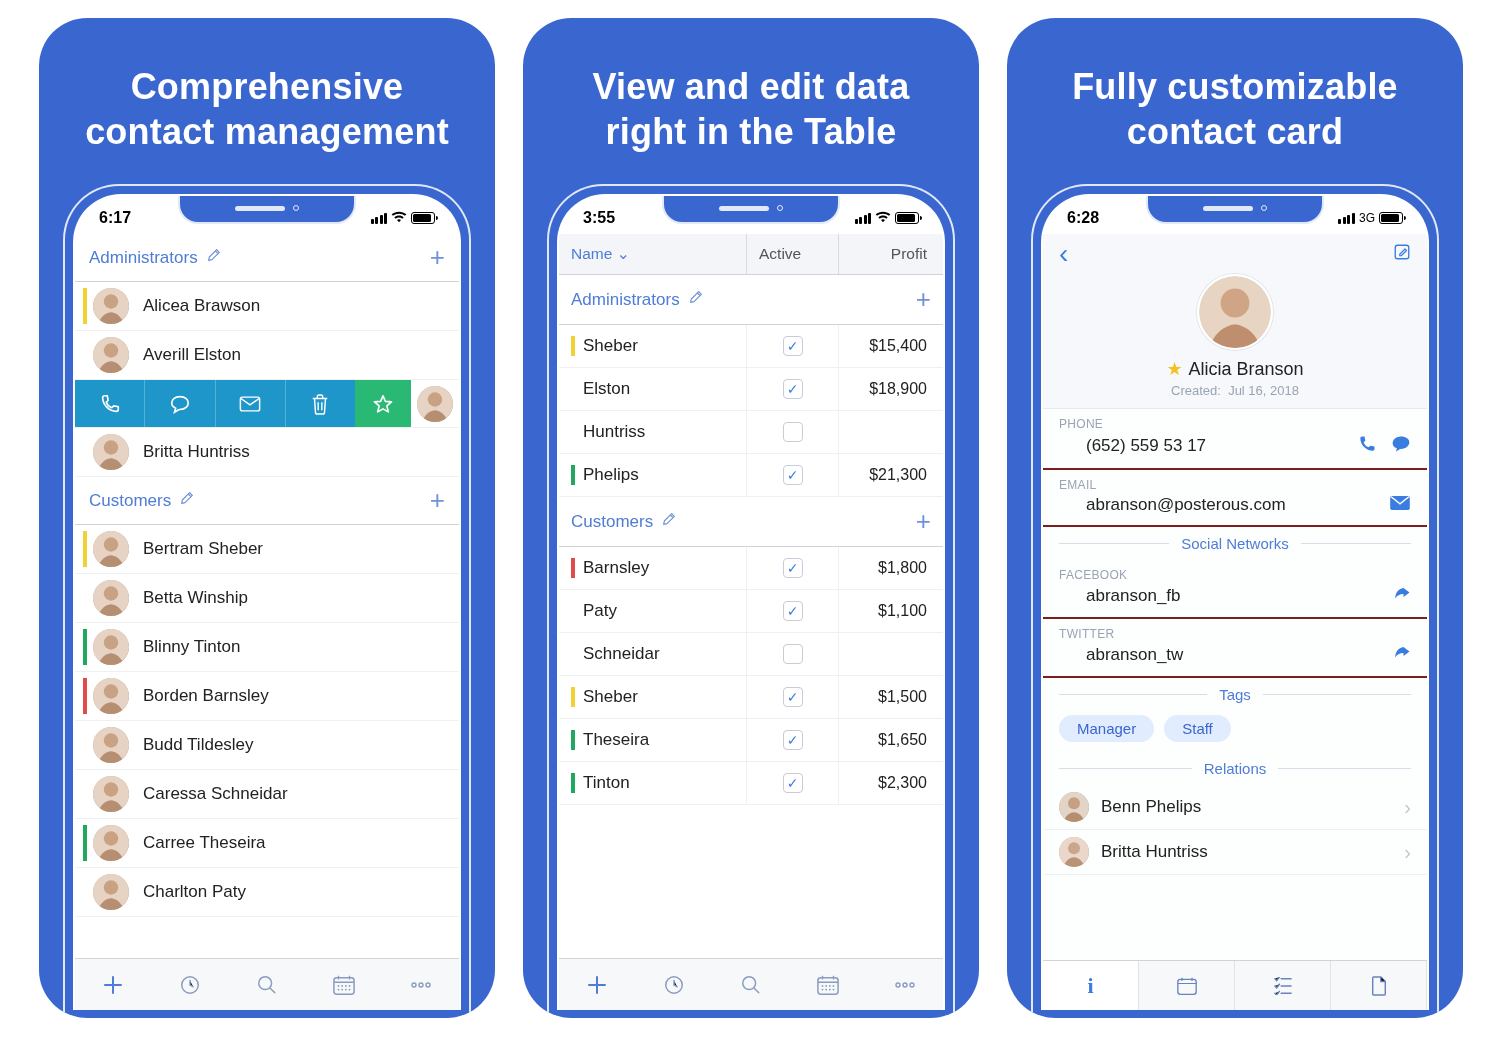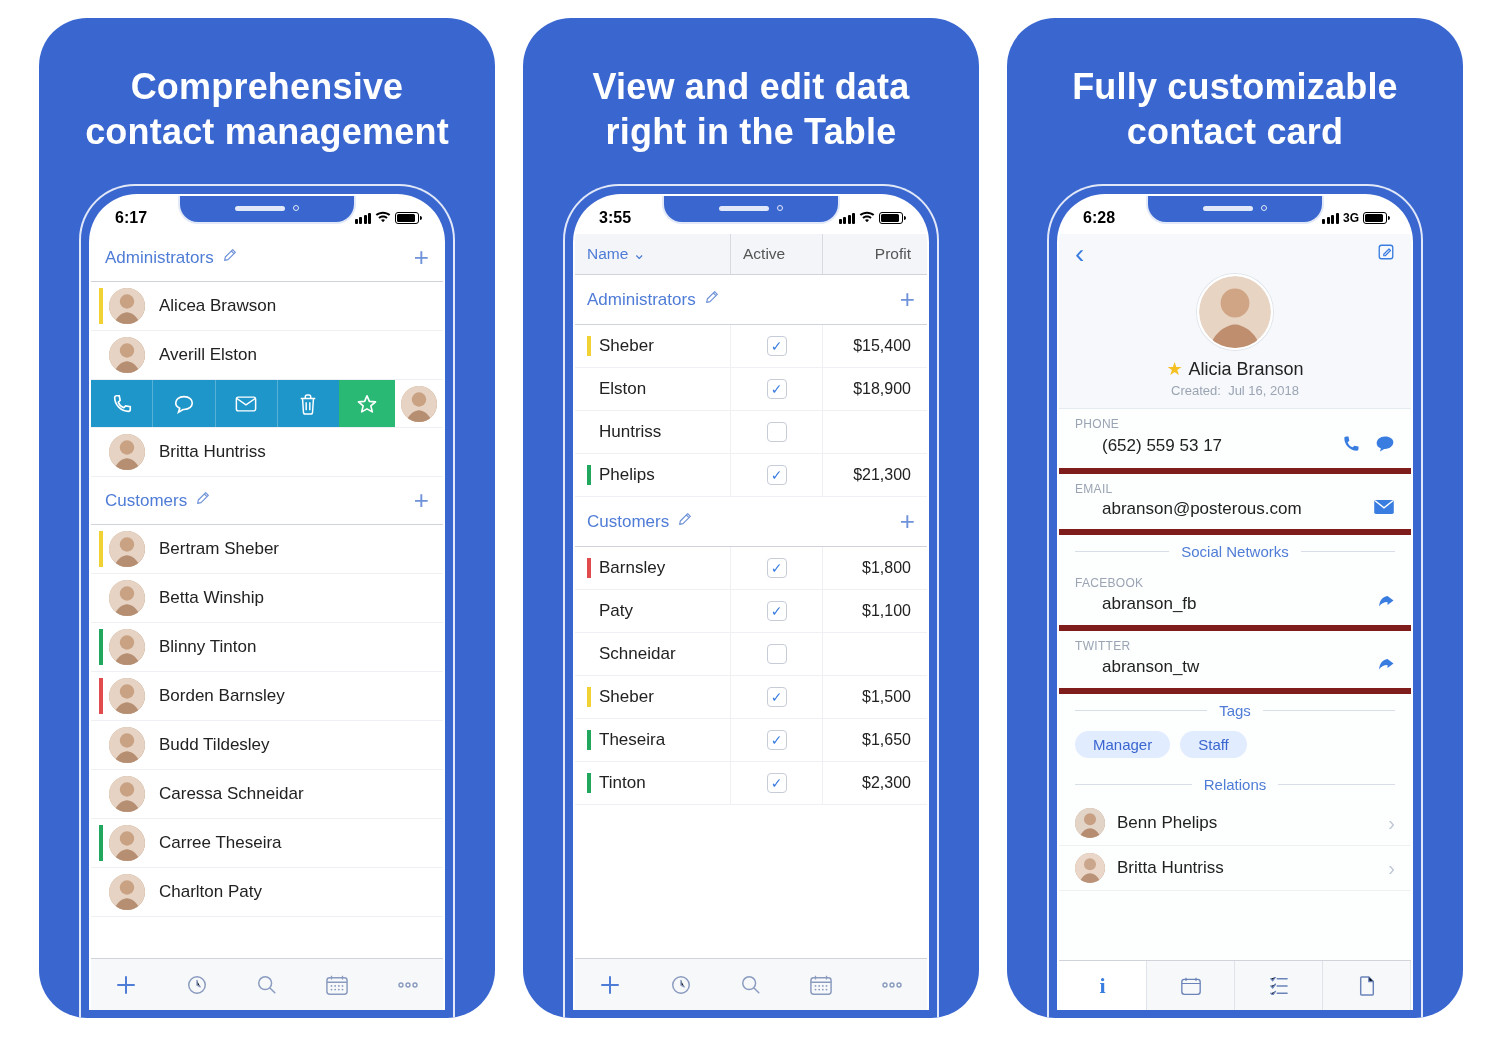--- a/index.html
+++ b/index.html
@@ -24,21 +24,21 @@
   .headline {
     color: #fff;
     font-size: 36px;
     font-weight: 700;
     text-align: center;
     padding: 46px 26px 30px;
     line-height: 1.25;
     letter-spacing: 0.2px;
   }
   .phone-outer {
-    width: 376px;
+    width: 408px;
     flex: 1;
     border: 2px solid rgba(255,255,255,0.85);
     border-bottom: none;
     border-radius: 56px 56px 0 0;
     padding: 8px;
     position: relative;
   }
   .phone-inner {
     width: 100%;
     height: 100%;
@@ -147,21 +147,21 @@
   .checkbox { width:20px; height:20px; border:1.5px solid #c6cdd8; border-radius:4px; display:flex; align-items:center; justify-content:center; color:#3a7de0; font-size:14px;}
 
   
   .card-topbar { display:flex; justify-content:space-between; align-items:center; padding: 4px 16px 0; height:36px;}
   .back-chev { color:#3a7de0; font-size:28px; font-weight:300; }
   .edit-square { color:#3a7de0; }
   .profile-block { text-align:center; padding: 4px 0 10px; background:#f6f8fb; border-bottom:1px solid #e5e9f0;}
   .big-avatar { width:76px; height:76px; border-radius:50%; margin:0 auto 8px; border:2px solid #fff; box-shadow:0 0 0 1px #e0e4ea; overflow:hidden;}
   .star-name { display:flex; justify-content:center; align-items:center; gap:6px; font-size:18px; color:#222; font-weight:400;}
   .created-line { font-size:13px; color:#9aa4b3; margin-top:3px; }
-  .field-row { padding: 8px 16px 10px; border-bottom:6px solid #7f1d1d; }
+  .field-row { padding: 8px 16px 10px; border-bottom:2px solid #7f1d1d; }
   .field-label { font-size:12px; color:#9aa4b3; letter-spacing:0.3px; margin-bottom:3px;}
   .field-value-row { display:flex; align-items:center; }
   .field-value { font-size:17px; color:#222; flex:1;margin-left:27px; }
   .field-icons { display:flex; gap:14px; color:#3a7de0; align-items:center;}
   .section-divider { display:flex; align-items:center; gap:12px; padding: 8px 16px; color:#4f7cd6; font-size:15px;}
   .section-divider::before, .section-divider::after { content:''; flex:1; height:1px; background:#d8dee8; }
   .tag-row { display:flex; gap:10px; padding: 4px 16px 10px; }
   .tag-pill { background:#e2ecff; color:#3a66cf; padding:5px 18px; border-radius:16px; font-size:15px;}
   .relation-row { display:flex; align-items:center; padding:7px 16px; border-bottom:1px solid #eef0f3; gap:12px;}
   .relation-row .contact-name { flex:1; }
@@ -632,21 +632,21 @@
         </div>
       <div class="status-bar">
         <span>6:28</span>
         <span class="status-right">
           <span class="signal-bars">
               <span></span>
               <span></span>
               <span></span>
               <span></span>
             </span>
-          <span style="font-weight:700">3G</span>
+          <span style="font-weight:400">3G</span>
           <span class="battery">
               <span class="battery-fill"></span>
             </span>
         </span>
       </div>
       <div class="screen-content" style="background:#fdfefe">
         <div class="card-topbar" style="background:#f6f8fb">
           <span class="back-chev">‹</span>
           <span class="edit-square">
             <svg viewBox="0 0 24 24" width="22" height="22">

